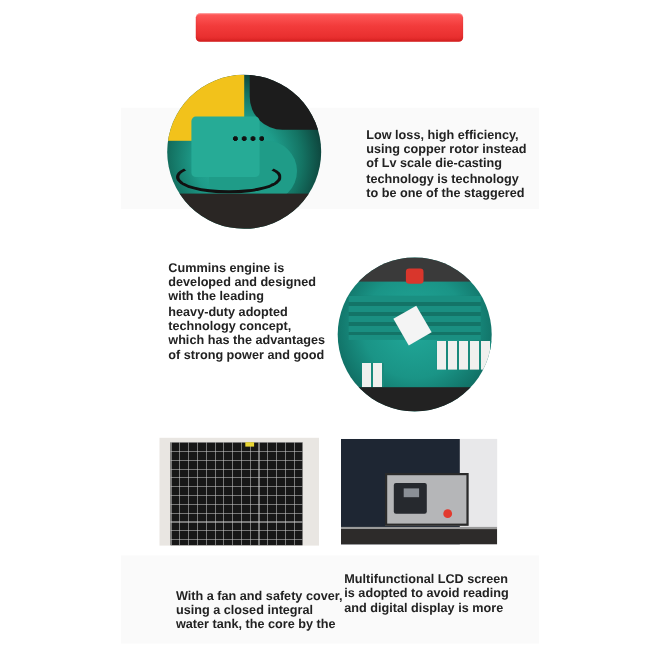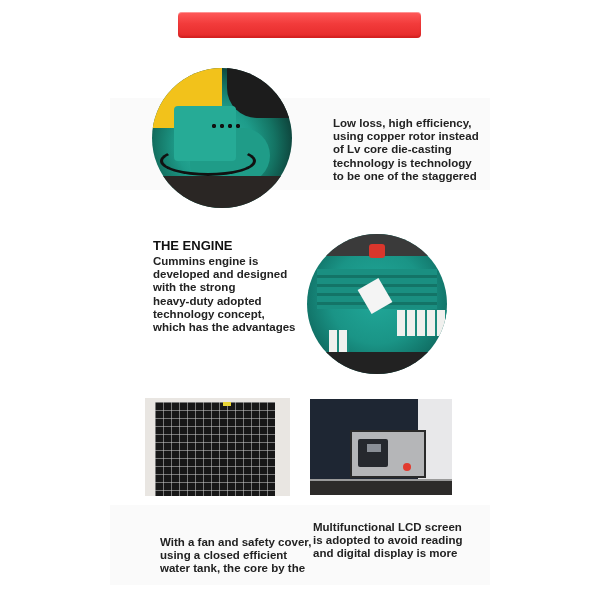--- a/index.html
+++ b/index.html
@@ -77,51 +77,51 @@
   <div class="dark"></div>
   <div class="body"></div>
   <div class="housing"></div>
   <div class="dots"></div>
   <div class="cable"></div>
   <div class="floor"></div>
 </div>
 <div class="txt" style="left:333px;top:117px;">
   <span class="line">Low loss, high efficiency,</span>
   <span class="line">using copper rotor instead</span>
-  <span class="line">of Lv core die-casting</span>
+  <span class="line">of Lv scale die-casting</span>
   <span class="line">technology is technology</span>
   <span class="line">to be one of the staggered</span>
 </div>
 
 <div class="txt clip-bottom" style="left:153px;top:238px;height:112px;">
-  <span class="heading">THE ENGINE</span>
   <span class="line">Cummins engine is</span>
   <span class="line">developed and designed</span>
-  <span class="line">with the strong</span>
+  <span class="line">with the leading</span>
   <span class="line">heavy-duty adopted</span>
   <span class="line">technology concept,</span>
   <span class="line">which has the advantages</span>
+  <span class="line">of strong power and good</span>
 </div>
 <div class="circle c2">
   <div class="top"></div>
   <div class="redpart"></div>
   <div class="ribs"></div>
   <div class="tag"></div>
   <div class="filters"></div>
   <div class="filters2"></div>
   <div class="floor"></div>
 </div>
 
 <div class="p3">
   <div class="grid"></div>
   <div class="yellowtab"></div>
 </div>
 <div class="txt clip-bottom" style="left:160px;top:536px;height:52px;">
   <span class="line">With a fan and safety cover,</span>
-  <span class="line">using a closed efficient</span>
+  <span class="line">using a closed integral</span>
   <span class="line">water tank, the core by the</span>
 </div>
 
 <div class="p4">
   <div class="wall"></div>
   <div class="panel"></div>
   <div class="lcd"></div>
   <div class="estop"></div>
   <div class="rail"></div>
   <div class="shelf"></div>

